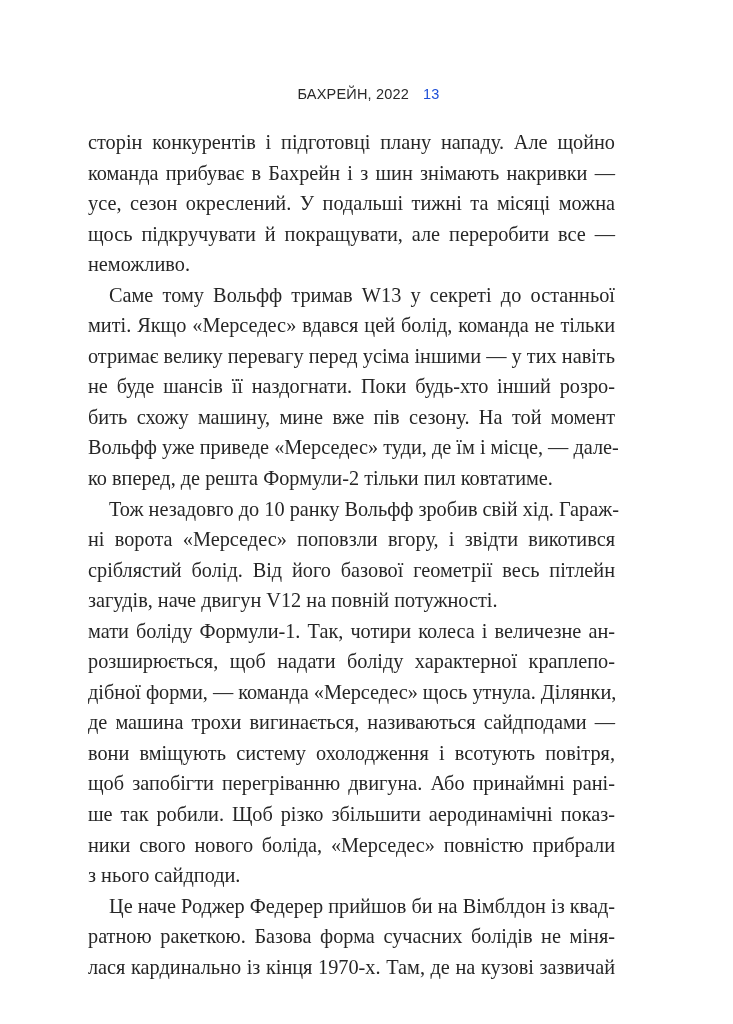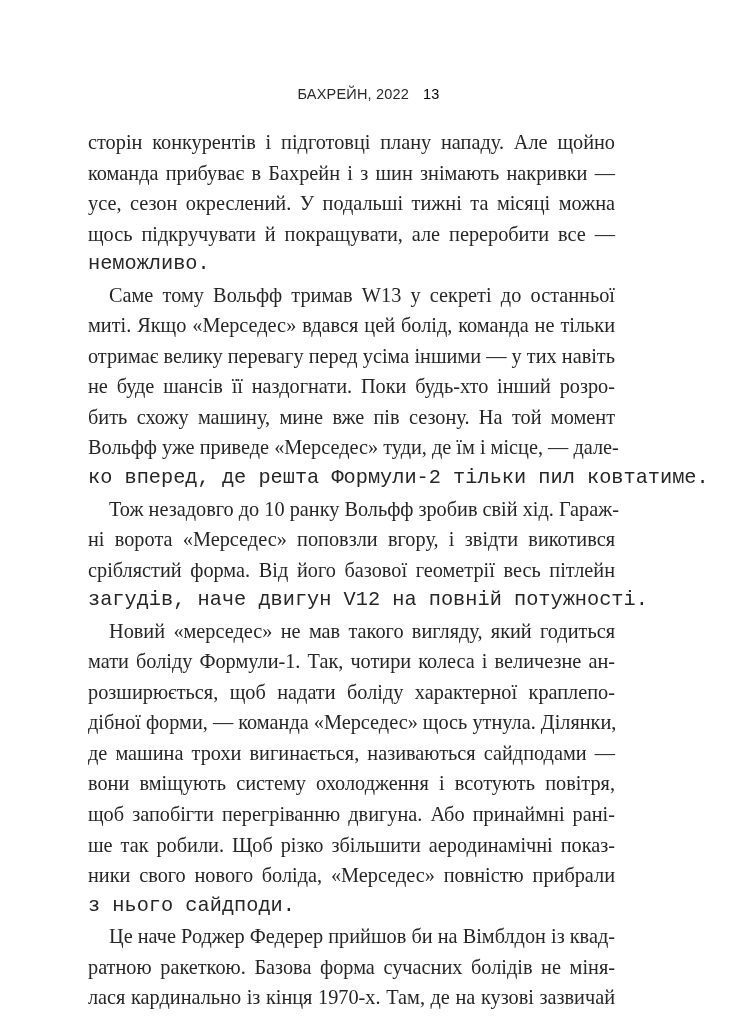--- a/index.html
+++ b/index.html
@@ -3,31 +3,31 @@
 <meta charset="utf-8">
 <style>
   html, body { margin:0; padding:0; background:#ffffff; }
   body { width:733px; height:1024px; position:relative; overflow:hidden; }
   .header {
     position:absolute; top:86px; left:0; width:733px; text-align:center;
     font-family:"Liberation Sans", sans-serif; font-size:14.5px; color:#2a2a2a;
     letter-spacing:0.2px;
   }
   .header .title { margin-left:4px; }
-  .header .pageno { color:#000000; margin-left:14px; }
+  .header .pageno { color:#1d4ed8; margin-left:14px; }
   .text {
     position:absolute; top:127px; left:88px; width:527px;
     font-family:"Liberation Serif", serif; font-size:20.3px; color:#262626;
   }
   .line {
     height:30.55px; line-height:30.55px; white-space:nowrap;
     text-align:justify; text-align-last:justify; overflow:visible;
   }
   .line.indent { text-indent:21px; }
-  .line.last { text-align-last:left;font-family:Liberation Mono, monospace; }
+  .line.last { text-align-last:left; }
 </style>
 </head>
 <body>
 
 <div class="header">
   <span class="title">БАХРЕЙН, 2022</span><span class="pageno">13</span>
 </div>
 
 <div class="text" id="body-text">
     <div class="line">сторін конкурентів і підготовці плану нападу. Але щойно</div>
@@ -37,23 +37,22 @@
     <div class="line last">неможливо.</div>
     <div class="line indent">Саме тому Вольфф тримав W13 у секреті до останньої</div>
     <div class="line">миті. Якщо «Мерседес» вдався цей болід, команда не тільки</div>
     <div class="line">отримає велику перевагу перед усіма іншими — у тих навіть</div>
     <div class="line">не буде шансів її наздогнати. Поки будь-хто інший розро-</div>
     <div class="line">бить схожу машину, мине вже пів сезону. На той момент</div>
     <div class="line">Вольфф уже приведе «Мерседес» туди, де їм і місце, — дале-</div>
     <div class="line last">ко вперед, де решта Формули-2 тільки пил ковтатиме.</div>
     <div class="line indent">Тож незадовго до 10 ранку Вольфф зробив свій хід. Гараж-</div>
     <div class="line">ні ворота «Мерседес» поповзли вгору, і звідти викотився</div>
-    <div class="line">сріблястий форма. Від його базової геометрії весь пітлейн</div>
+    <div class="line">сріблястий болід. Від його базової геометрії весь пітлейн</div>
     <div class="line last">загудів, наче двигун V12 на повній потужності.</div>
-    <div class="line indent">Новий «мерседес» не мав такого вигляду, який годиться</div>
     <div class="line">мати боліду Формули-1. Так, чотири колеса і величезне ан-</div>
     <div class="line">розширюється, щоб надати боліду характерної краплепо-</div>
     <div class="line">дібної форми, — команда «Мерседес» щось утнула. Ділянки,</div>
     <div class="line">де машина трохи вигинається, називаються сайдподами —</div>
     <div class="line">вони вміщують систему охолодження і всотують повітря,</div>
     <div class="line">щоб запобігти перегріванню двигуна. Або принаймні рані-</div>
     <div class="line">ше так робили. Щоб різко збільшити аеродинамічні показ-</div>
     <div class="line">ники свого нового боліда, «Мерседес» повністю прибрали</div>
     <div class="line last">з нього сайдподи.</div>
     <div class="line indent">Це наче Роджер Федерер прийшов би на Вімблдон із квад-</div>

